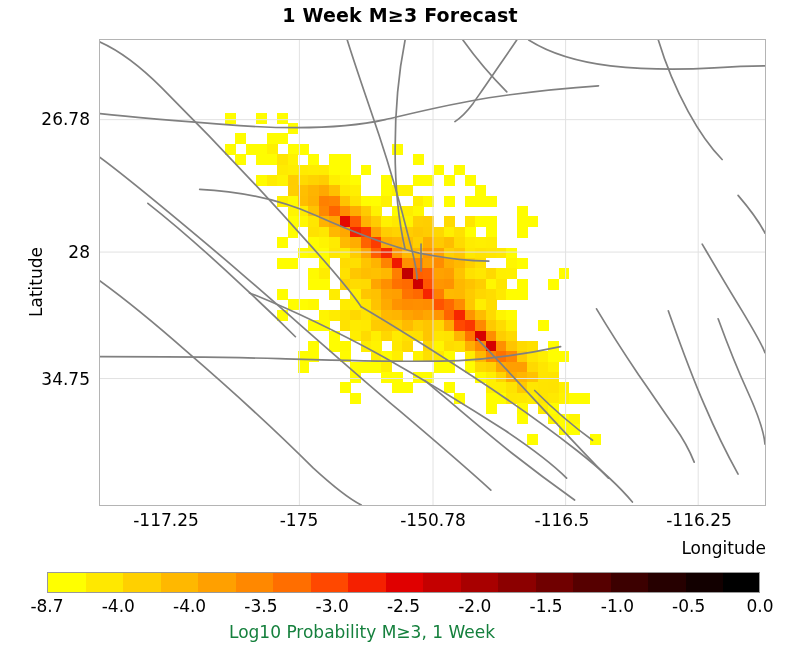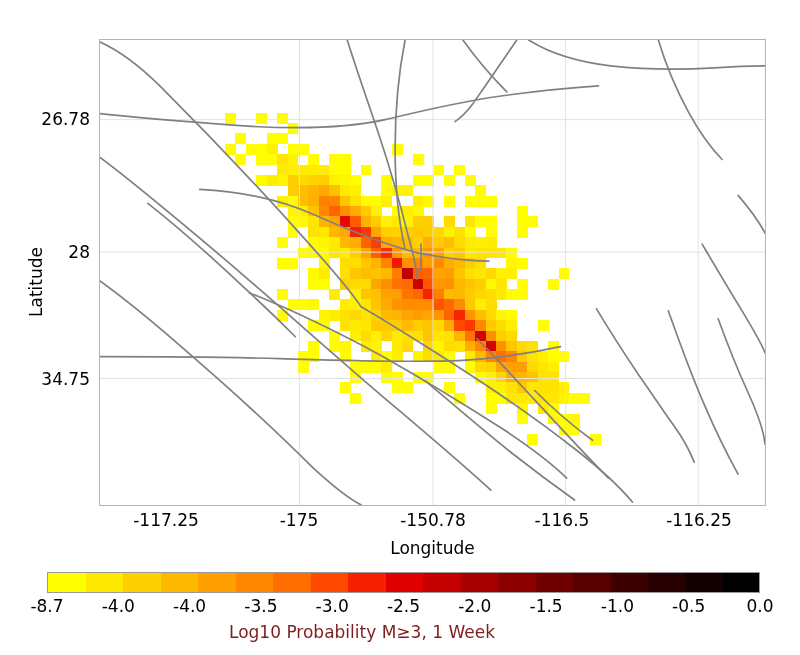--- a/index.html
+++ b/index.html
@@ -26,48 +26,49 @@
   #grid{z-index:2}
   #faults{z-index:3}
 
   .cell{position:absolute;}
 
   
   .xtick,.ytick{position:absolute;font-size:17px;color:#000;white-space:nowrap;}
   .xtick{top:510px;transform:translateX(-50%);}
   .ytick{transform:translateY(-50%);text-align:right;}
   .xlabel{
-    position:absolute;left:99px;top:538px;width:667px;text-align:center;
+    position:absolute;left:99px;top:538px;width:667px;text-align:right;
     font-size:17px;color:#000;
   }
   .ylabel{
     position:absolute;left:-24px;top:272px;width:120px;text-align:center;
     font-size:17px;color:#000;transform:rotate(-90deg);transform-origin:50% 50%;
   }
 
   
   #cbar{
     position:absolute;left:47px;top:572px;width:713px;height:21px;
     border:1px solid #999;box-sizing:border-box;overflow:hidden;
   }
   .cseg{position:absolute;top:0;height:100%;}
   .ctick{
     position:absolute;top:596px;font-size:17px;color:#000;
     transform:translateX(-50%);white-space:nowrap;
   }
   .cbarlabel{
     position:absolute;left:0;top:622px;width:724px;text-align:center;
-    font-size:17px;color:#7f1d1d;
+    font-size:17px;color:#15803d;
   }
 </style>
 </head>
 <body>
 
 <div id="fig">
 
+  <div class="title">1 Week M≥3 Forecast</div>
 
   <div id="plot">
     <div id="cells">
         <div class="cell" style="left: 125.06px; top: 72.64px; width: 10.92px; height: 10.88px; background: rgb(255, 253, 0);"></div>
         <div class="cell" style="left: 156.33px; top: 72.64px; width: 10.92px; height: 10.88px; background: rgb(255, 253, 0);"></div>
         <div class="cell" style="left: 177.17px; top: 72.64px; width: 10.92px; height: 10.88px; background: rgb(255, 253, 0);"></div>
         <div class="cell" style="left: 187.59px; top: 83.02px; width: 10.92px; height: 10.88px; background: rgb(255, 253, 0);"></div>
         <div class="cell" style="left: 135.48px; top: 93.4px; width: 10.92px; height: 10.88px; background: rgb(255, 253, 0);"></div>
         <div class="cell" style="left: 166.75px; top: 93.4px; width: 10.92px; height: 10.88px; background: rgb(255, 253, 0);"></div>
         <div class="cell" style="left: 177.17px; top: 93.4px; width: 10.92px; height: 10.88px; background: rgb(255, 253, 0);"></div>

